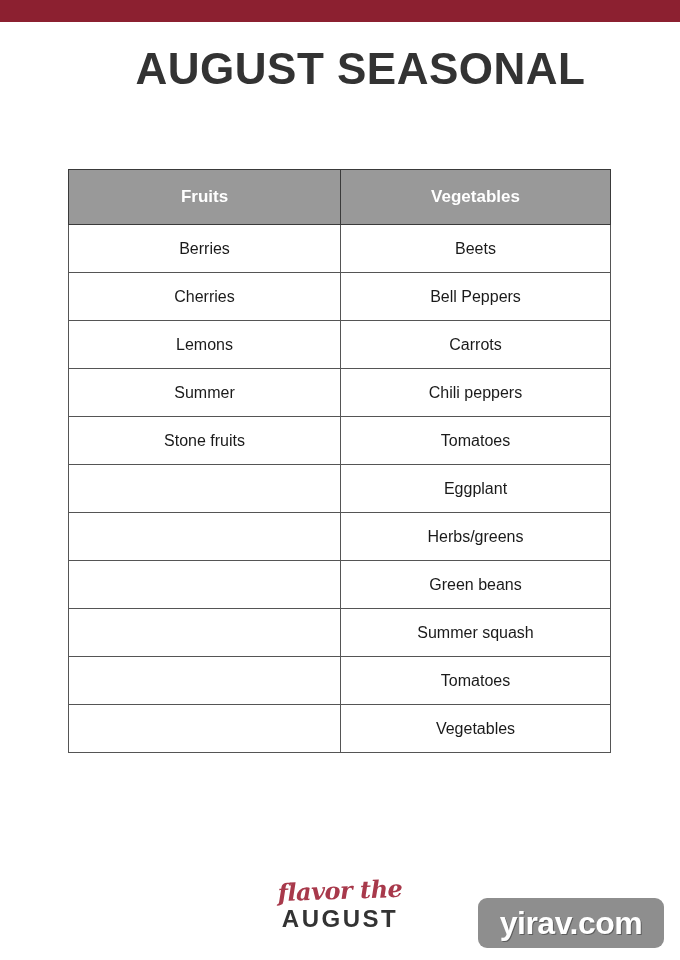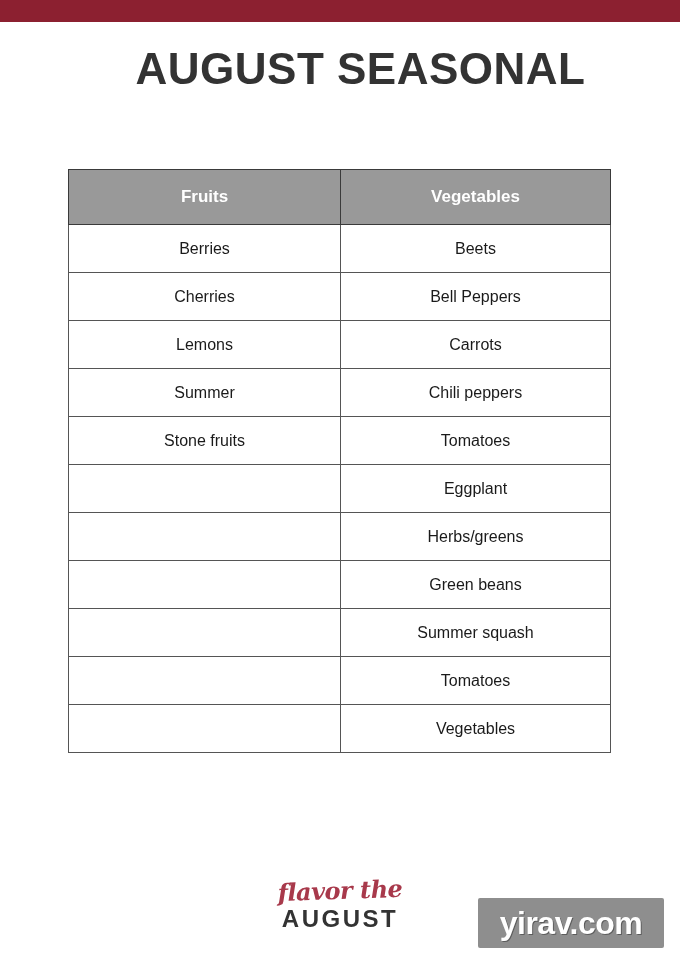--- a/index.html
+++ b/index.html
@@ -117,21 +117,21 @@
   }
 
   
   .watermark {
     position: absolute;
     top: 898px;
     left: 478px;
     width: 186px;
     height: 50px;
     background: #8e8e8e;
-    border-radius: 2px;
+    border-radius: 9px;
     display: flex;
     align-items: center;
     justify-content: center;
   }
 
   .watermark-text {
     font-family: "Liberation Sans", sans-serif;
     font-weight: bold;
     font-size: 32px;
     color: #ffffff;

